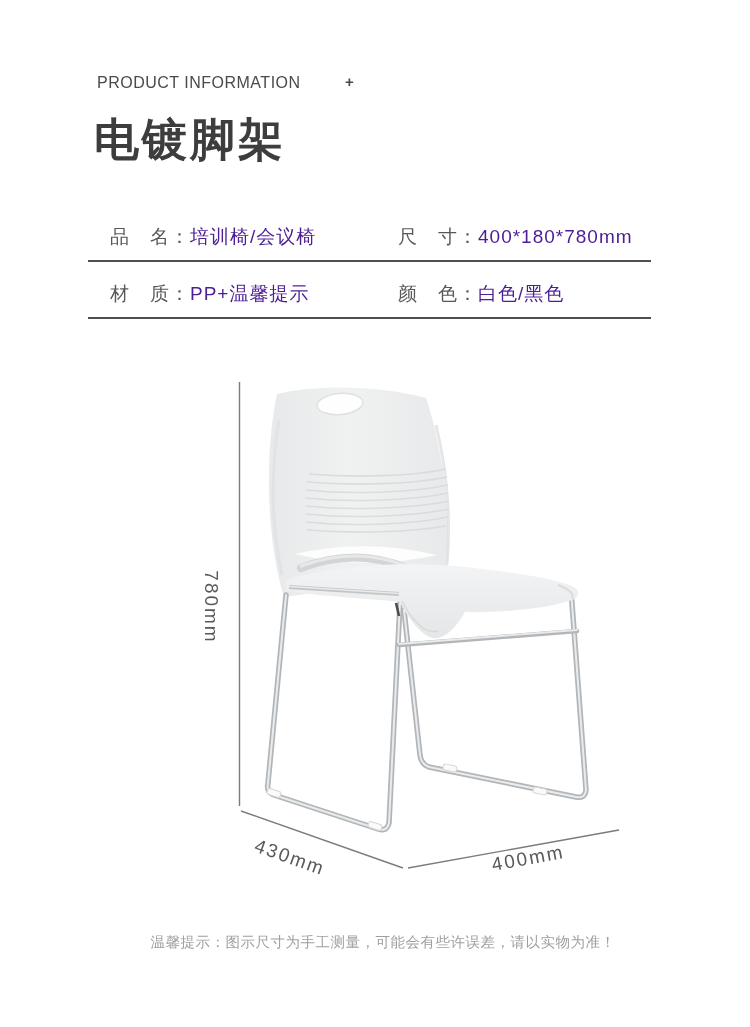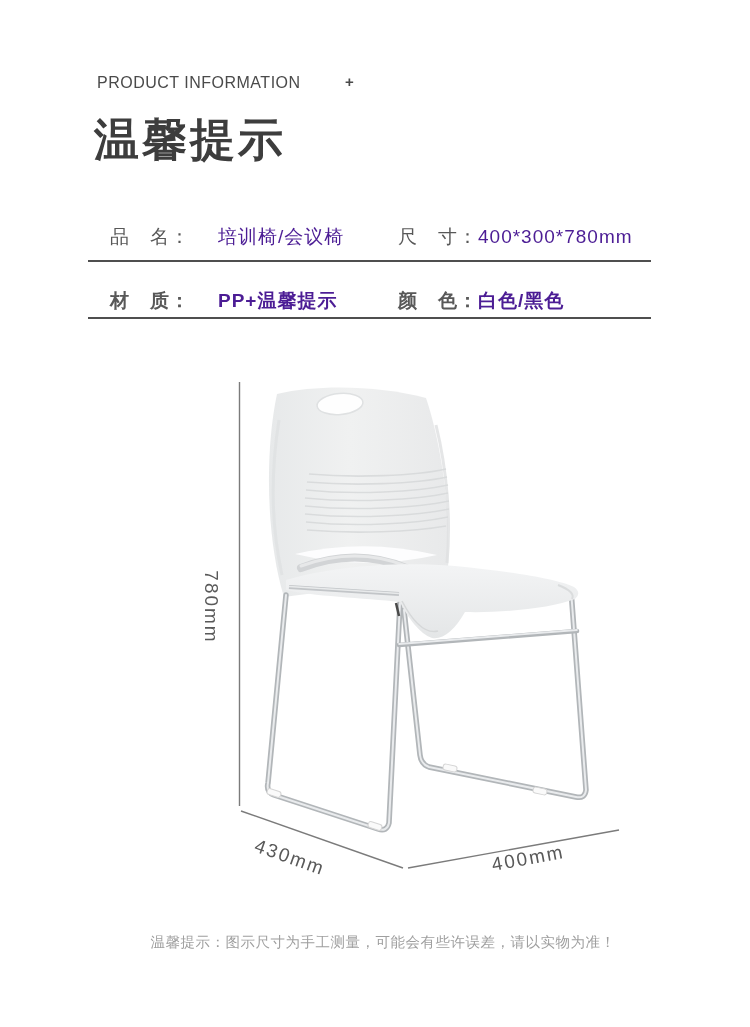--- a/index.html
+++ b/index.html
@@ -20,50 +20,50 @@
     font-size:45px;font-weight:700;letter-spacing:3px;color:#3d3d3d;
   }
   .spec-table{position:absolute;left:88px;top:214px;width:563px;}
   .spec-row{position:relative;border-bottom:2px solid #4f4f4f;}
   .spec-row.r1{height:46px;}
   .spec-row.r2{height:46px;padding-top:9px;}
   .spec-cell{
     position:absolute;display:flex;align-items:center;height:46px;
     font-size:19px;color:#585858;letter-spacing:1px;white-space:nowrap;
   }
-  .spec-cell.left{left:22px;gap:28px;}
+  .spec-cell.left{left:22px;}
   .spec-cell.right{left:310px;justify-content:space-between;}
-  .spec-row.r2 .spec-cell{top:16px;font-weight:bold;}
+  .spec-row.r2 .spec-cell{top:9px;}
   .spec-label{color:#585858;}
   .spec-value{color:#4c1d95;}
   .chair-figure{position:absolute;left:0;top:360px;width:750px;height:540px;margin:0;}
   svg text{font-family:"Liberation Sans","DejaVu Sans",sans-serif;}
   .footnote{
     position:absolute;left:0;top:925px;width:750px;margin:8px;
     text-align:center;font-size:14.5px;letter-spacing:.5px;color:#9f9f9f;
   }
 </style>
 </head>
 <body>
 
 <div class="page">
 
   <span class="eyebrow">PRODUCT INFORMATION</span>
   <span class="plus">+</span>
-  <h1 class="title">温馨提示</h1>
+  <h1 class="title">电镀脚架</h1>
 
   <section class="spec-table">
     <div class="spec-row r1">
       <div class="spec-cell left">
         <span class="spec-label">品　名：</span>
           <span class="spec-value">培训椅/会议椅</span>
       </div>
       <div class="spec-cell right">
         <span class="spec-label">尺　寸：</span>
-          <span class="spec-value">400*300*780mm</span>
+          <span class="spec-value">400*180*780mm</span>
       </div>
     </div>
     <div class="spec-row r2">
       <div class="spec-cell left">
         <span class="spec-label">材　质：</span>
           <span class="spec-value">PP+温馨提示</span>
       </div>
       <div class="spec-cell right">
         <span class="spec-label">颜　色：</span>
           <span class="spec-value">白色/黑色</span>

